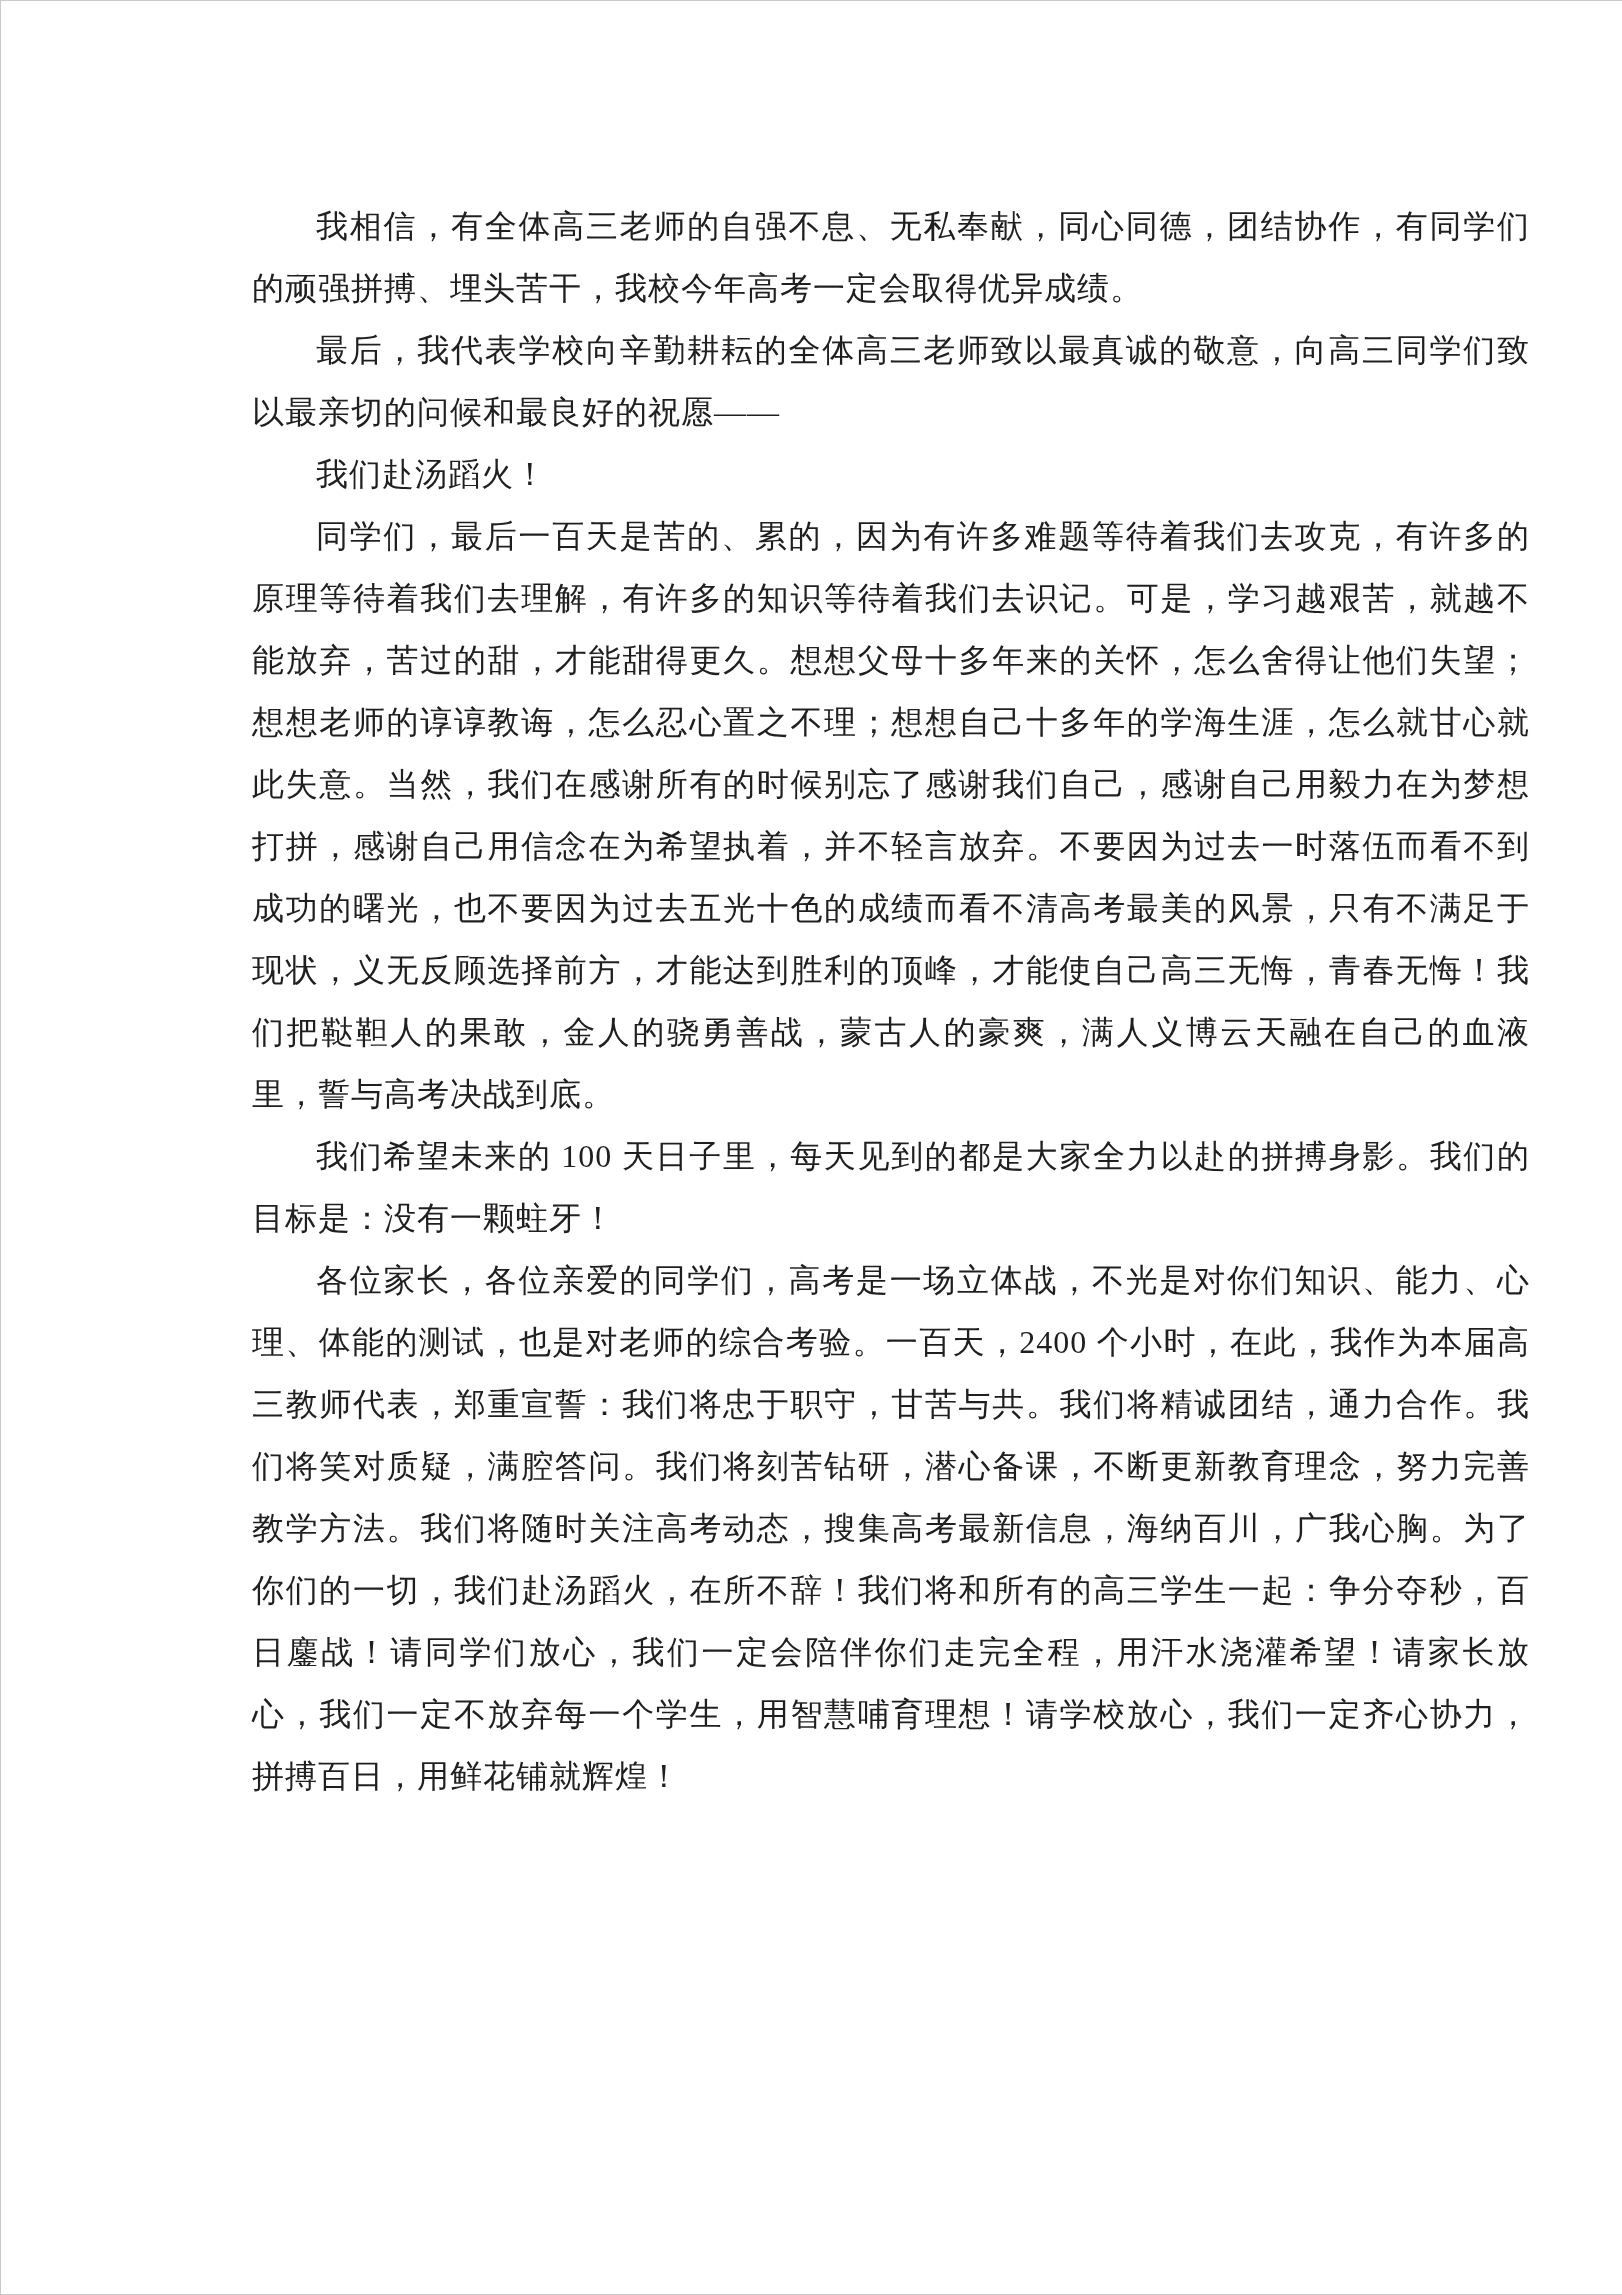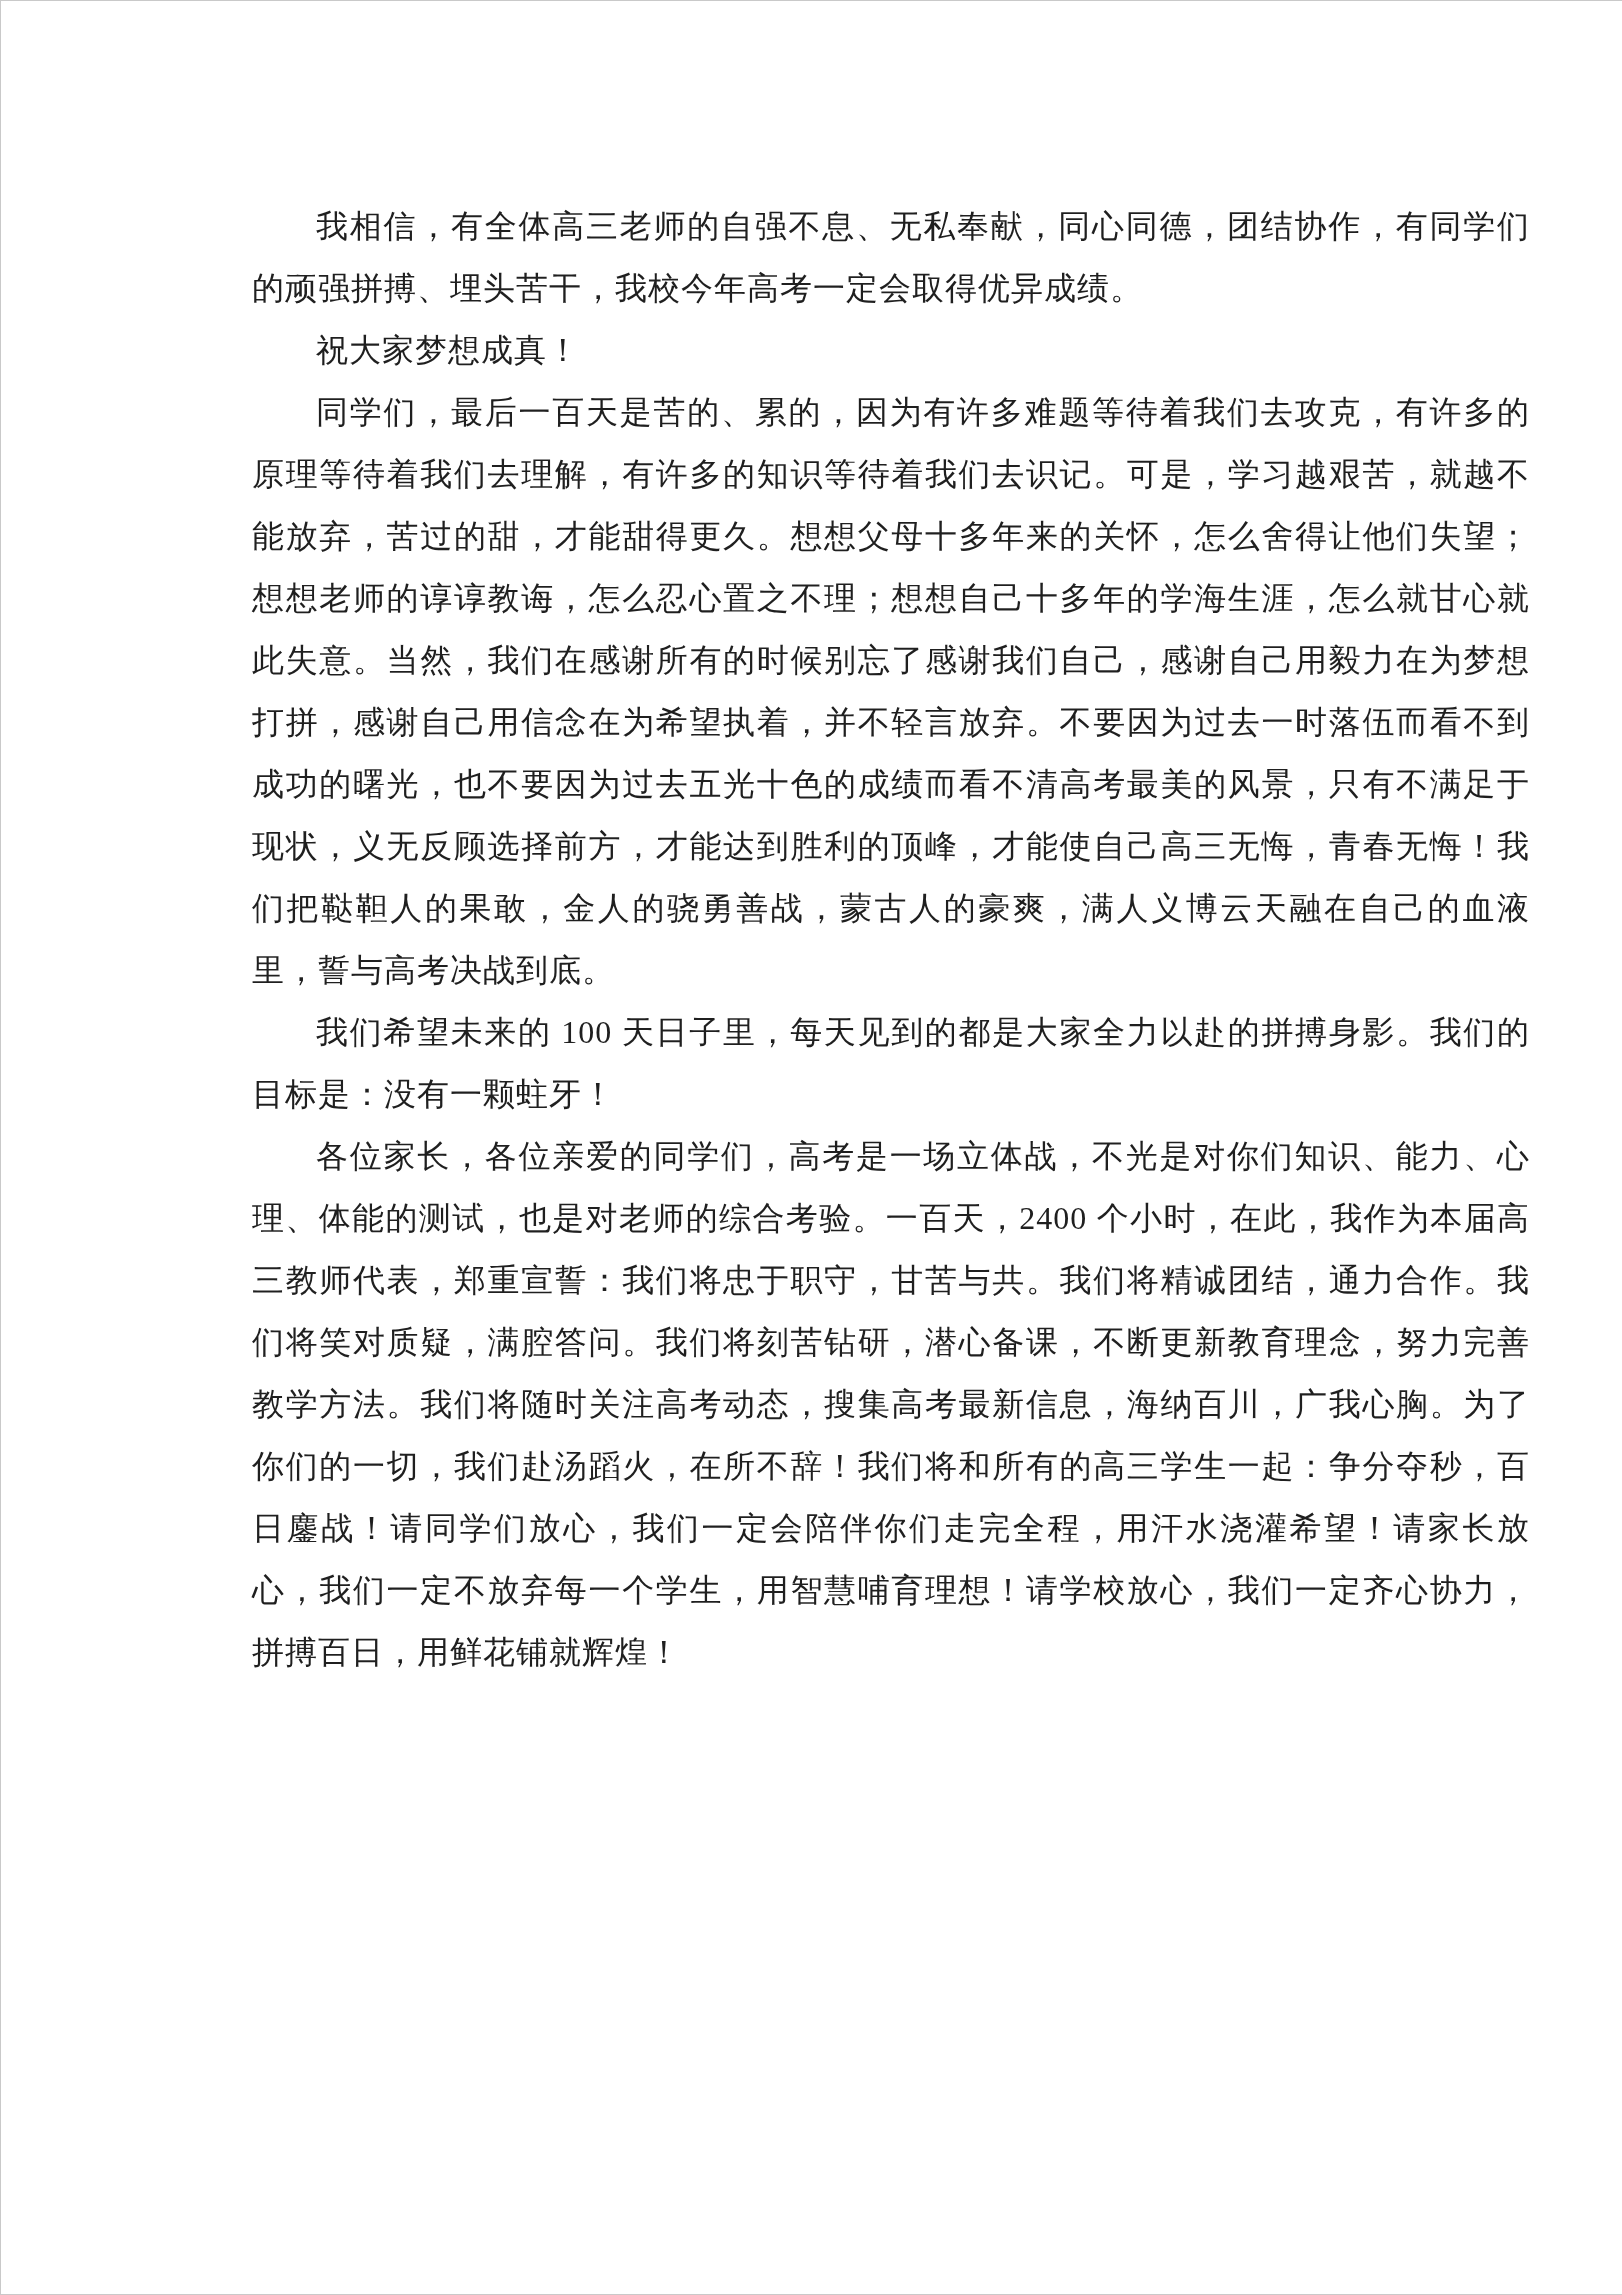--- a/index.html
+++ b/index.html
@@ -30,19 +30,20 @@
     text-indent: 2em;
     word-break: break-all;
   }
 </style>
 </head>
 <body>
 
 <div class="page">
   <div class="content">
     <p class="para">我相信，有全体高三老师的自强不息、无私奉献，同心同德，团结协作，有同学们的顽强拼搏、埋头苦干，我校今年高考一定会取得优异成绩。</p>
-    <p class="para">祝大家梦想成真！</p>
+    <p class="para">最后，我代表学校向辛勤耕耘的全体高三老师致以最真诚的敬意，向高三同学们致以最亲切的问候和最良好的祝愿——</p>
+    <p class="para">我们赴汤蹈火！</p>
     <p class="para">同学们，最后一百天是苦的、累的，因为有许多难题等待着我们去攻克，有许多的原理等待着我们去理解，有许多的知识等待着我们去识记。可是，学习越艰苦，就越不能放弃，苦过的甜，才能甜得更久。想想父母十多年来的关怀，怎么舍得让他们失望；想想老师的谆谆教诲，怎么忍心置之不理；想想自己十多年的学海生涯，怎么就甘心就此失意。当然，我们在感谢所有的时候别忘了感谢我们自己，感谢自己用毅力在为梦想打拼，感谢自己用信念在为希望执着，并不轻言放弃。不要因为过去一时落伍而看不到成功的曙光，也不要因为过去五光十色的成绩而看不清高考最美的风景，只有不满足于现状，义无反顾选择前方，才能达到胜利的顶峰，才能使自己高三无悔，青春无悔！我们把鞑靼人的果敢，金人的骁勇善战，蒙古人的豪爽，满人义博云天融在自己的血液里，誓与高考决战到底。</p>
     <p class="para">我们希望未来的 100 天日子里，每天见到的都是大家全力以赴的拼搏身影。我们的目标是：没有一颗蛀牙！</p>
     <p class="para">各位家长，各位亲爱的同学们，高考是一场立体战，不光是对你们知识、能力、心理、体能的测试，也是对老师的综合考验。一百天，2400 个小时，在此，我作为本届高三教师代表，郑重宣誓：我们将忠于职守，甘苦与共。我们将精诚团结，通力合作。我们将笑对质疑，满腔答问。我们将刻苦钻研，潜心备课，不断更新教育理念，努力完善教学方法。我们将随时关注高考动态，搜集高考最新信息，海纳百川，广我心胸。为了你们的一切，我们赴汤蹈火，在所不辞！我们将和所有的高三学生一起：争分夺秒，百日鏖战！请同学们放心，我们一定会陪伴你们走完全程，用汗水浇灌希望！请家长放心，我们一定不放弃每一个学生，用智慧哺育理想！请学校放心，我们一定齐心协力，拼搏百日，用鲜花铺就辉煌！</p>
   </div>
 </div>
 
 
 </body></html>

